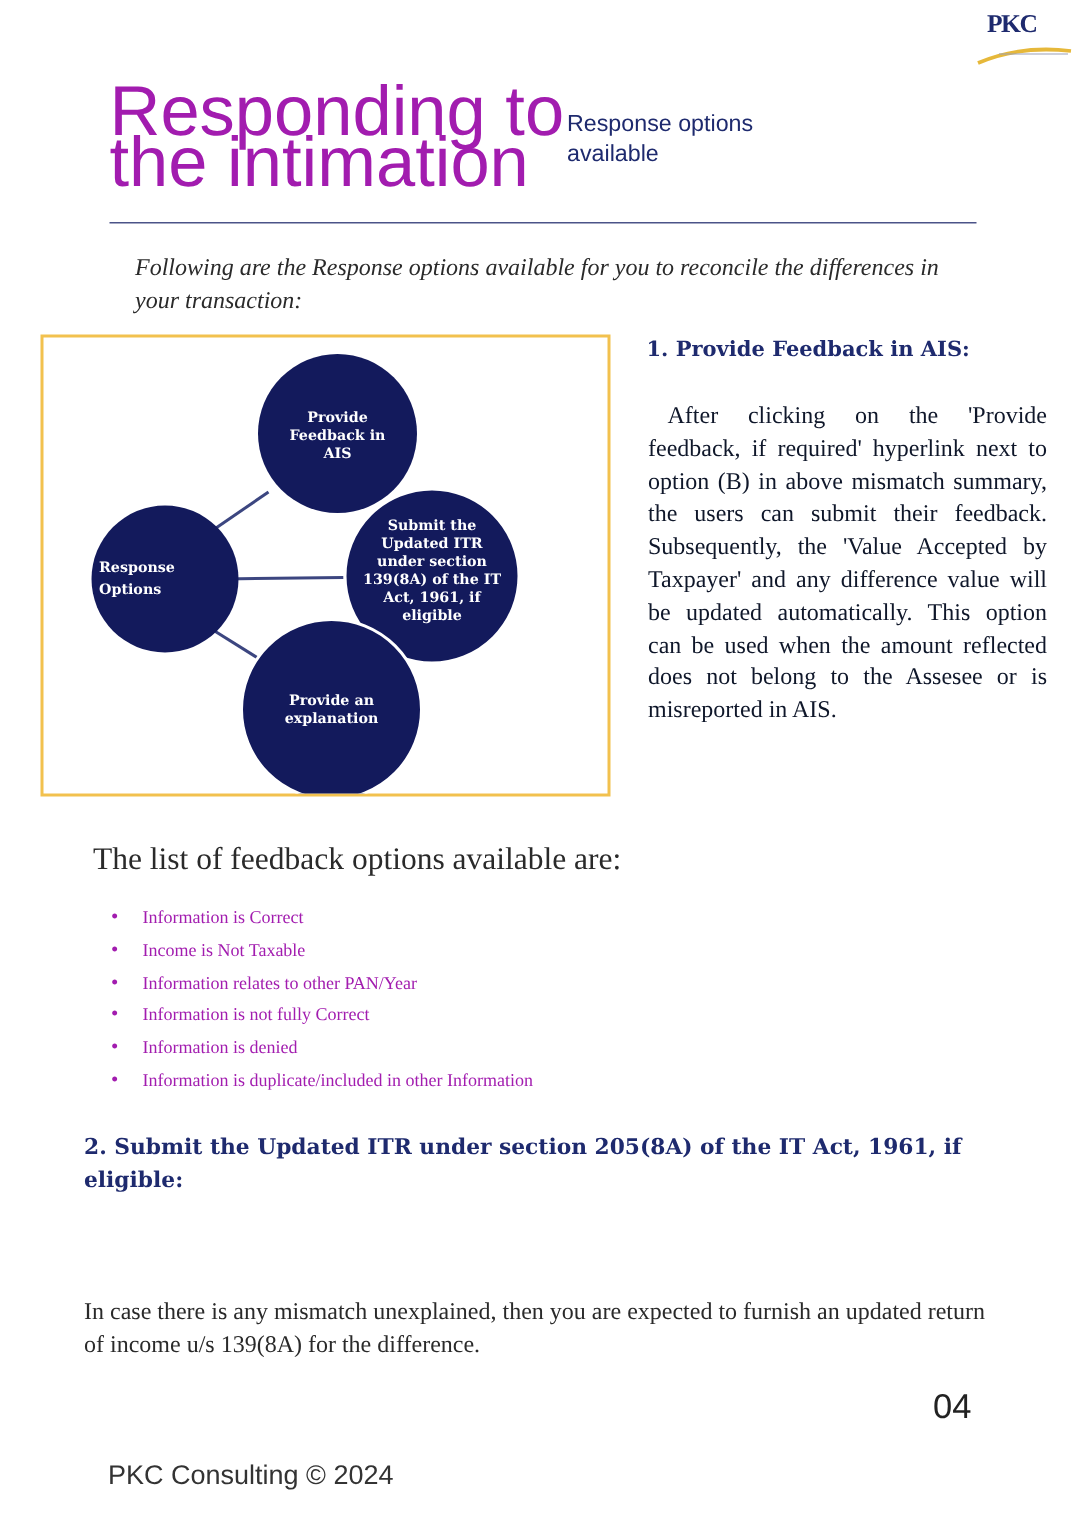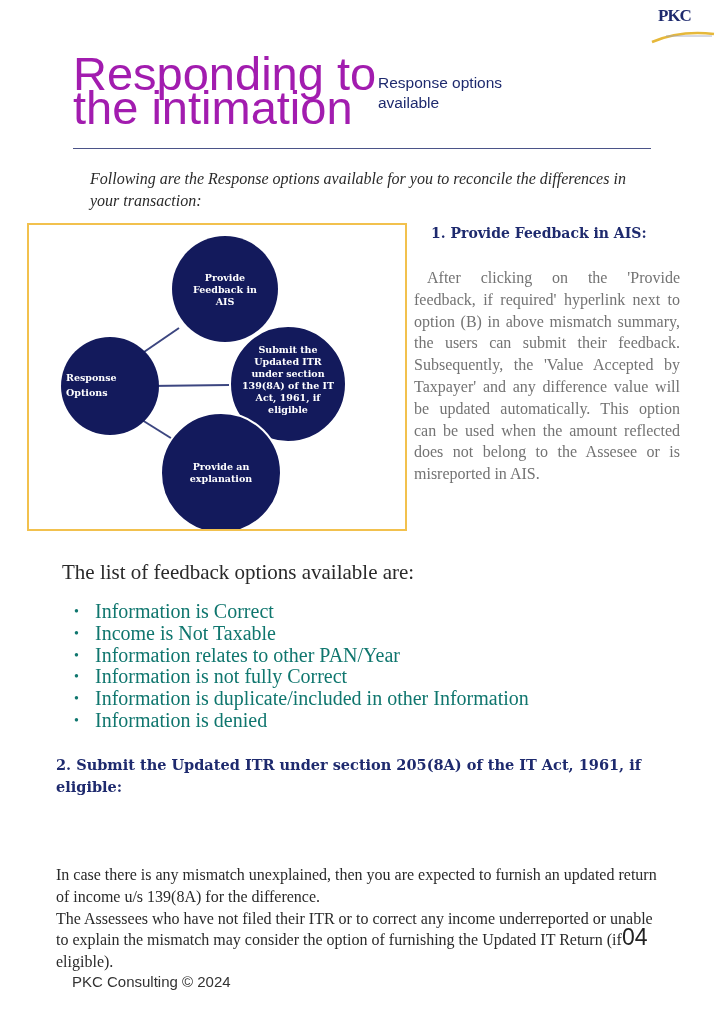--- a/index.html
+++ b/index.html
@@ -13,33 +13,33 @@
   .subtitle { position: absolute; left: 378px; top: 73px; font-family: "Liberation Sans", sans-serif; font-size: 15.5px; line-height: 20px; color: #1e2a6e; }
   .rule { position: absolute; left: 73px; top: 148px; width: 578px; height: 1px; background: #4b5388; }
 
   .intro { position: absolute; left: 90px; top: 168px; width: 560px; font-family: "Liberation Serif", serif; font-size: 16px; line-height: 22px; color: #2a2a2a; font-style: italic; }
 
   .diagram-box { position: absolute; left: 27px; top: 223px; width: 380px; height: 308px; border: 2px solid #f2c14e; box-sizing: border-box; background: #fff; }
   .diagram-box svg { position: absolute; left: 0; top: 0; }
   .node-text { font-family: "DejaVu Serif", serif; font-size: 9.5px; font-weight: bold; fill: #ffffff; }
 
   .sec1-head { position: absolute; left: 431px; top: 225px; font-family: "DejaVu Serif", serif; font-weight: bold; font-size: 14px; color: #1e2a6e; }
-  .sec1-body { position: absolute; left: 414px; top: 267px; width: 266px; font-family: "Liberation Serif", serif; font-size: 16px; line-height: 21.8px; color: #737373; text-align: justify; text-indent: 13px; }
+  .sec1-body { position: absolute; left: 432px; top: 267px; width: 266px; font-family: "Liberation Serif", serif; font-size: 16px; line-height: 21.8px; color: #0f172a; text-align: justify; text-indent: 13px; }
 
   .list-intro { position: absolute; left: 62px; top: 560px; font-family: "Liberation Serif", serif; font-size: 21px; color: #2a2a2a; }
-  .fb-list { position: absolute; left: 72px; top: 601px; margin: 0; padding: 0; list-style: none; font-family: "Liberation Serif", serif; font-size: 20px; line-height: 21.8px; color: #0f766e; }
+  .fb-list { position: absolute; left: 72px; top: 601px; margin: 0; padding: 0; list-style: none; font-family: "Liberation Serif", serif; font-size: 12px; line-height: 21.8px; color: #a21caf; }
   .fb-list li { position: relative; padding-left: 23px; }
   .fb-list li::before { content: "\2022"; position: absolute; left: 2px; top: 0; font-size: 14px; }
 
   .sec2-head { position: absolute; left: 56px; top: 754px; width: 600px; font-family: "DejaVu Serif", serif; font-weight: bold; font-size: 14.5px; line-height: 22px; color: #1e2a6e; }
   .sec2-body { position: absolute; left: 56px; top: 820px; width: 610px; font-family: "Liberation Serif", serif; font-size: 16px; line-height: 21.8px; color: #2a2a2a; margin-top: 44px; }
   .sec2-body p { margin: 0; }
 
   .page-num { position: absolute; left: 622px; top: 924px; font-family: "Liberation Sans", sans-serif; font-size: 23px; color: #222; }
-  .footer { position: absolute; left: 72px; top: 973px; font-family: "Liberation Sans", sans-serif; font-size: 15px; color: #333; }
+  .footer { position: absolute; left: 72px; top: 973px; font-family: "Liberation Sans", sans-serif; font-size: 18px; color: #333; }
 </style>
 </head>
 <body>
 
 <div class="logo">
   <span class="logo-text">PKC</span>
   <svg class="logo-swoosh" viewBox="0 0 66 16">
     <path d="M2 14 Q30 2 64 6" stroke="#e6b83a" stroke-width="2.5" fill="none"></path>
     <line x1="16" y1="8" x2="62" y2="8" stroke="#9aa0b8" stroke-width="0.8"></line>
   </svg>
@@ -89,24 +89,23 @@
 
 <div class="sec1-head">1. Provide Feedback in AIS:</div>
 <div class="sec1-body">After clicking on the 'Provide feedback, if required' hyperlink next to option (B) in above mismatch summary, the users can submit their feedback. Subsequently, the 'Value Accepted by Taxpayer' and any difference value will be updated automatically. This option can be used when the amount reflected does not belong to the Assesee or is misreported in AIS.</div>
 
 <div class="list-intro">The list of feedback options available are:</div>
 <ul class="fb-list">
   <li>Information is Correct</li>
   <li>Income is Not Taxable</li>
   <li>Information relates to other PAN/Year</li>
   <li>Information is not fully Correct</li>
+  <li>Information is denied</li>
   <li>Information is duplicate/included in other Information</li>
-  <li>Information is denied</li>
 </ul>
 
 <div class="sec2-head">2. Submit the Updated ITR under section 205(8A) of the IT Act, 1961, if eligible:</div>
 <div class="sec2-body">
   <p>In case there is any mismatch unexplained, then you are expected to furnish an updated return of income u/s 139(8A) for the difference.</p>
-  <p>The Assessees who have not filed their ITR or to correct any income underreported or unable to explain the mismatch may consider the option of furnishing the Updated IT Return (if eligible).</p>
 </div>
 
 <div class="page-num">04</div>
 <div class="footer">PKC Consulting © 2024</div>
 
 </body></html>

